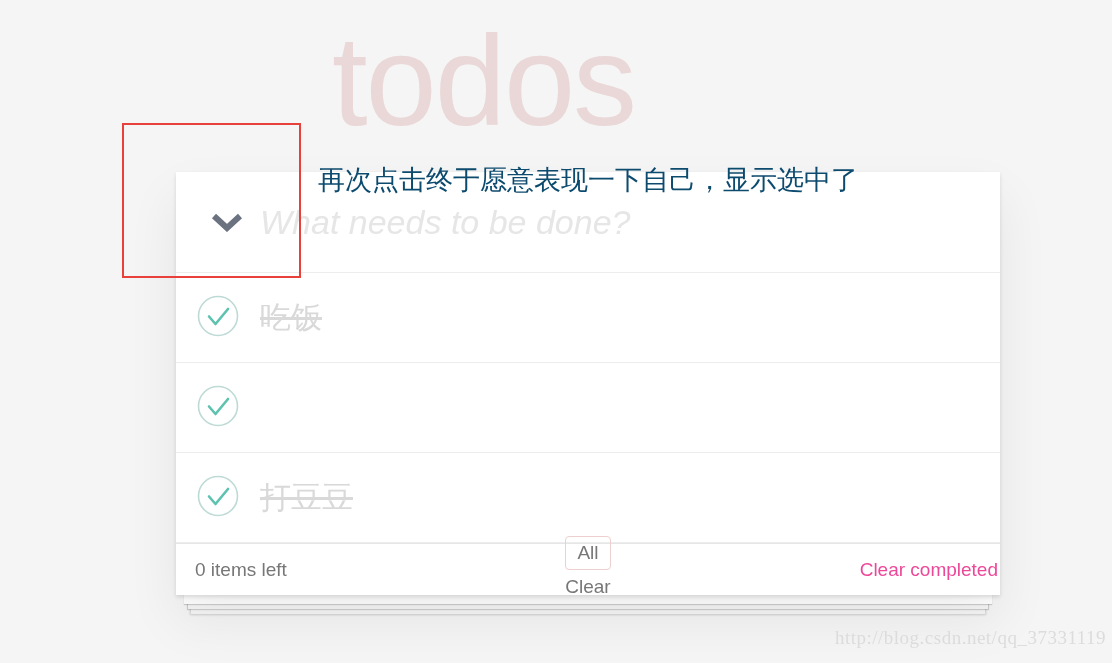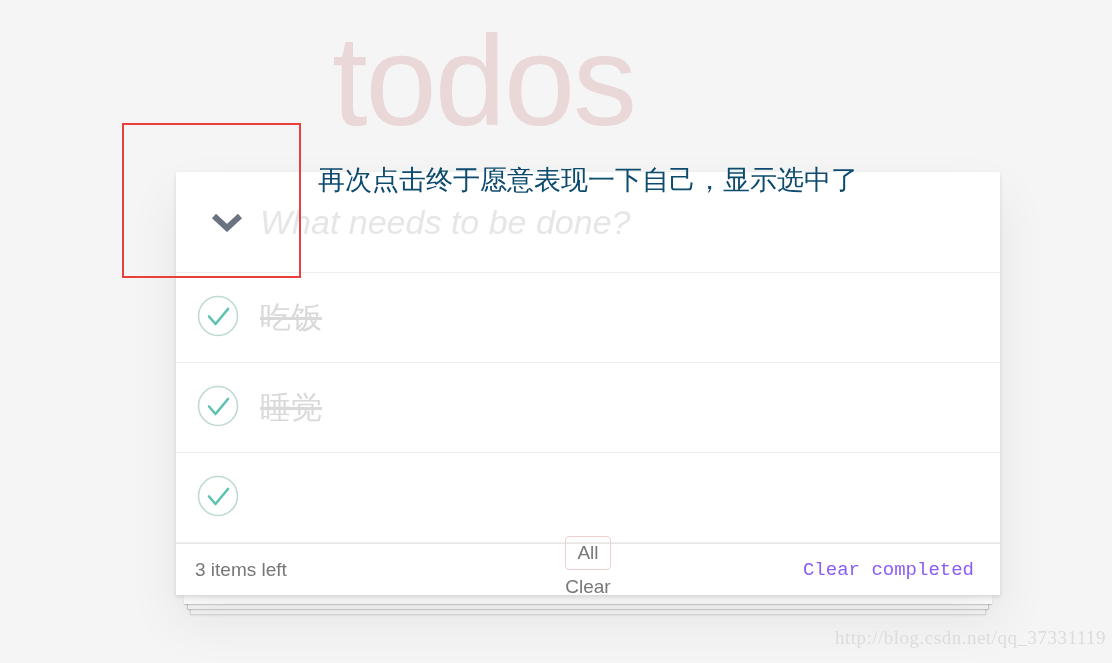--- a/index.html
+++ b/index.html
@@ -178,25 +178,25 @@
     padding: 5px 11px;
     border: 1px solid transparent;
     border-radius: 4px;
     display: inline-block;
     font-size: 19px;
   }
   #filters a.selected { border-color: #eecfcf; }
 
   #clear-completed {
     position: absolute;
-    right: 26px;
+    right: 2px;
     background: none;
     border: none;
-    color: #8b5cf6;
-    font-family: Liberation Mono, monospace;
+    color: #ec4899;
+    font-family: Liberation Sans, sans-serif;
     font-size: 19px;
     cursor: pointer;
     padding: 0;
   }
 
   
   #annotation-rect {
     position: absolute;
     left: 122px;
     top: 123px;
@@ -267,38 +267,38 @@
 
     <li class="todo-item completed">
       <span class="toggle-box">
         <span>
           <svg width="42" height="42" viewBox="0 0 42 42" aria-hidden="true">
             <circle cx="21" cy="21" r="19.5" fill="none" stroke="#bddad5" stroke-width="1.6"></circle>
             <polyline points="12,21.5 18.5,29 31,14" fill="none" stroke="#5dc2af" stroke-width="2.6" stroke-linecap="round" stroke-linejoin="round"></polyline>
           </svg>
         </span>
       </span>
-      <span class="todo-label">睡觉</span>
     </li>
 
     <li class="todo-item completed">
       <span class="toggle-box">
         <span>
           <svg width="42" height="42" viewBox="0 0 42 42" aria-hidden="true">
             <circle cx="21" cy="21" r="19.5" fill="none" stroke="#bddad5" stroke-width="1.6"></circle>
             <polyline points="12,21.5 18.5,29 31,14" fill="none" stroke="#5dc2af" stroke-width="2.6" stroke-linecap="round" stroke-linejoin="round"></polyline>
           </svg>
         </span>
       </span>
+      <span class="todo-label">打豆豆</span>
     </li>
 
   </ul>
 
   <footer id="footer">
-    <span id="todo-count">3 items left</span>
+    <span id="todo-count">0 items left</span>
 
     <ul id="filters">
       <li>
         <a href="#/" class="selected">All</a>
       </li>
       <li>
         <a href="#/active">Clear</a>
       </li>
     </ul>
 

